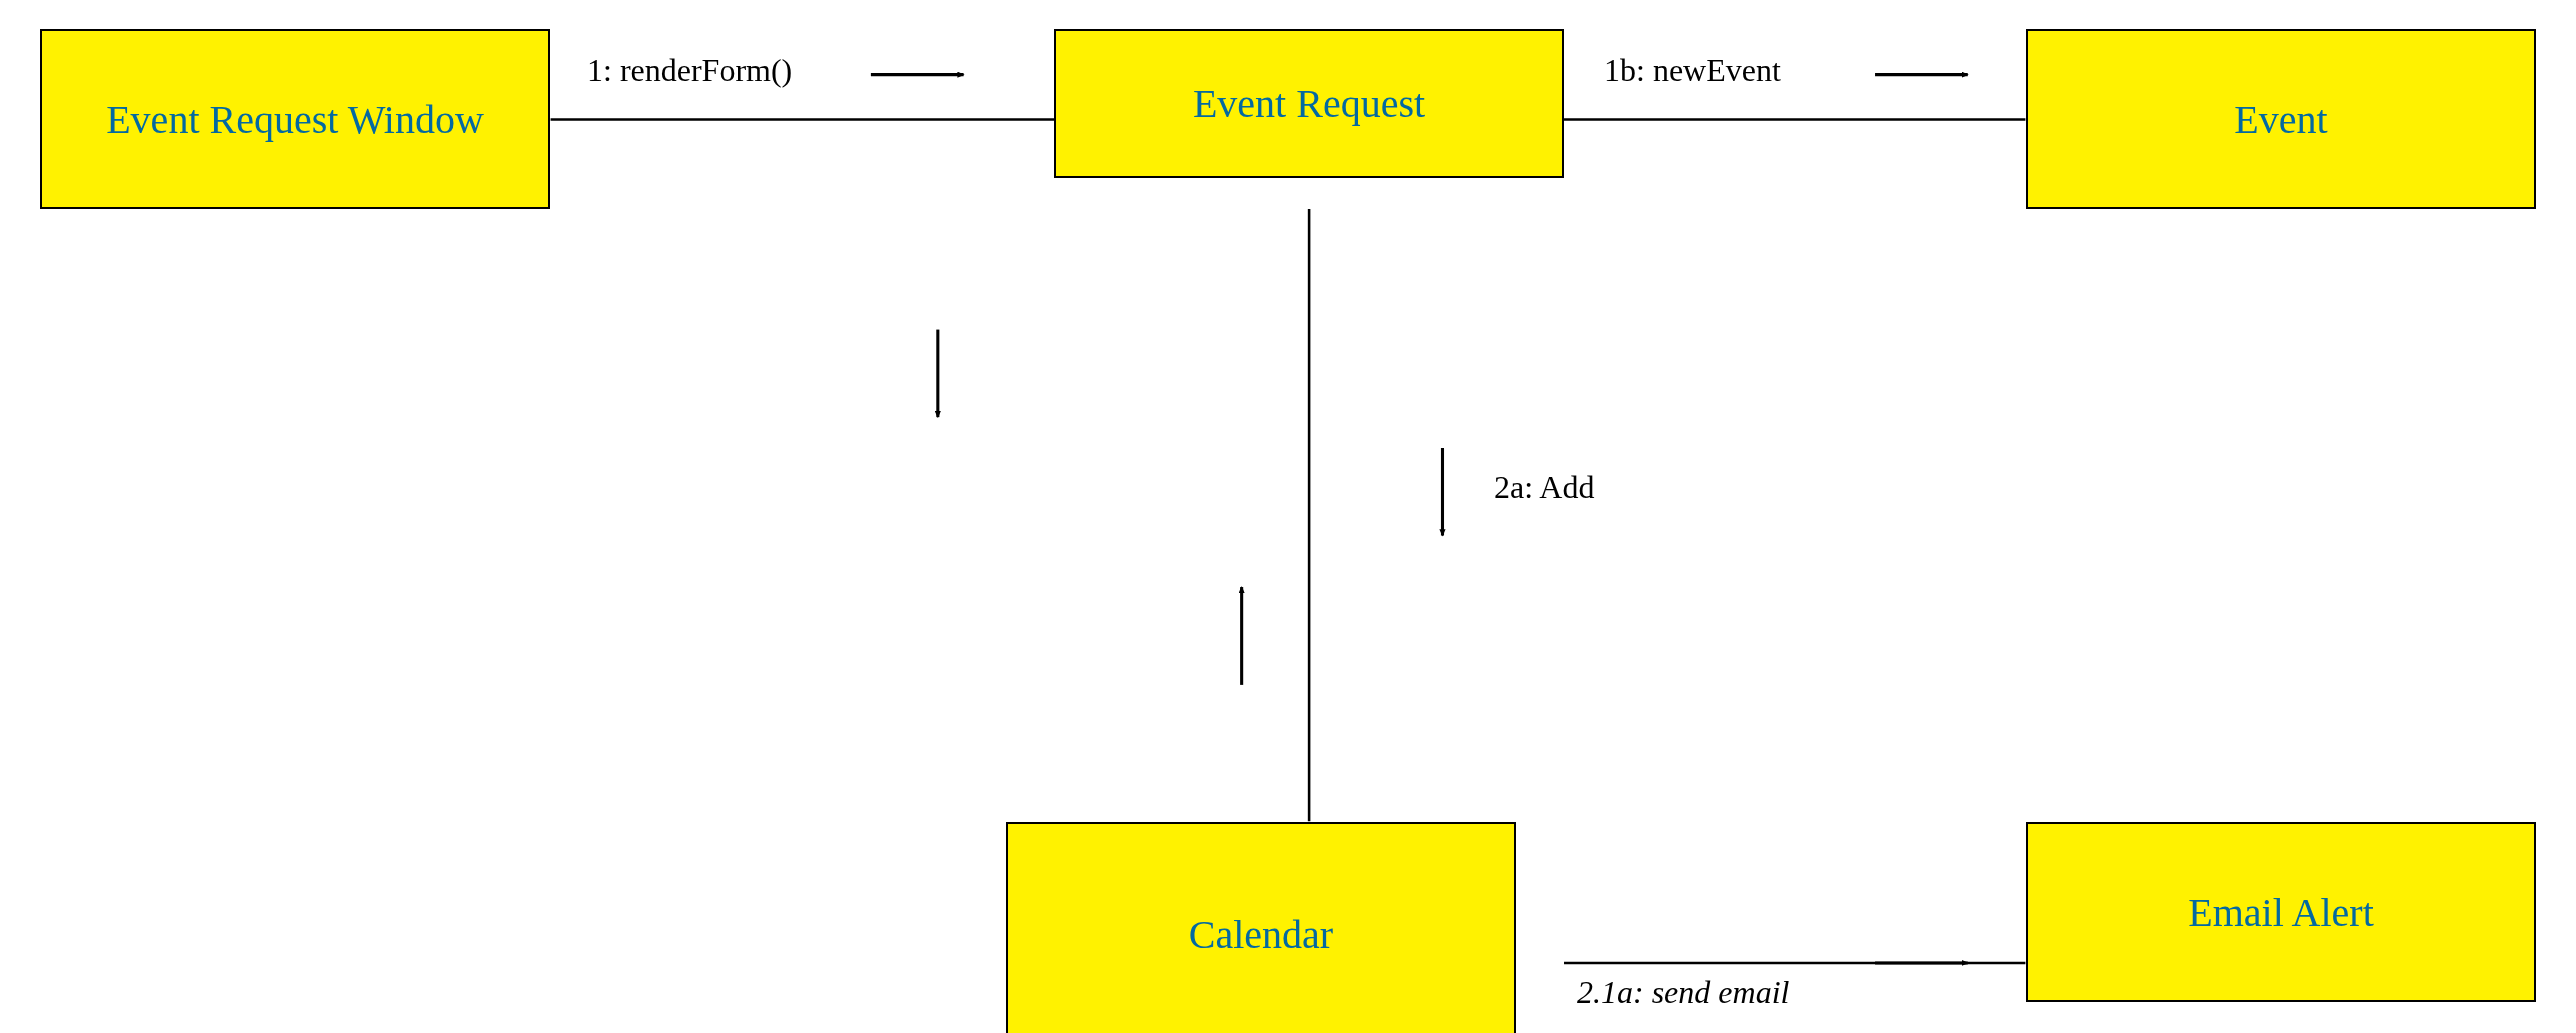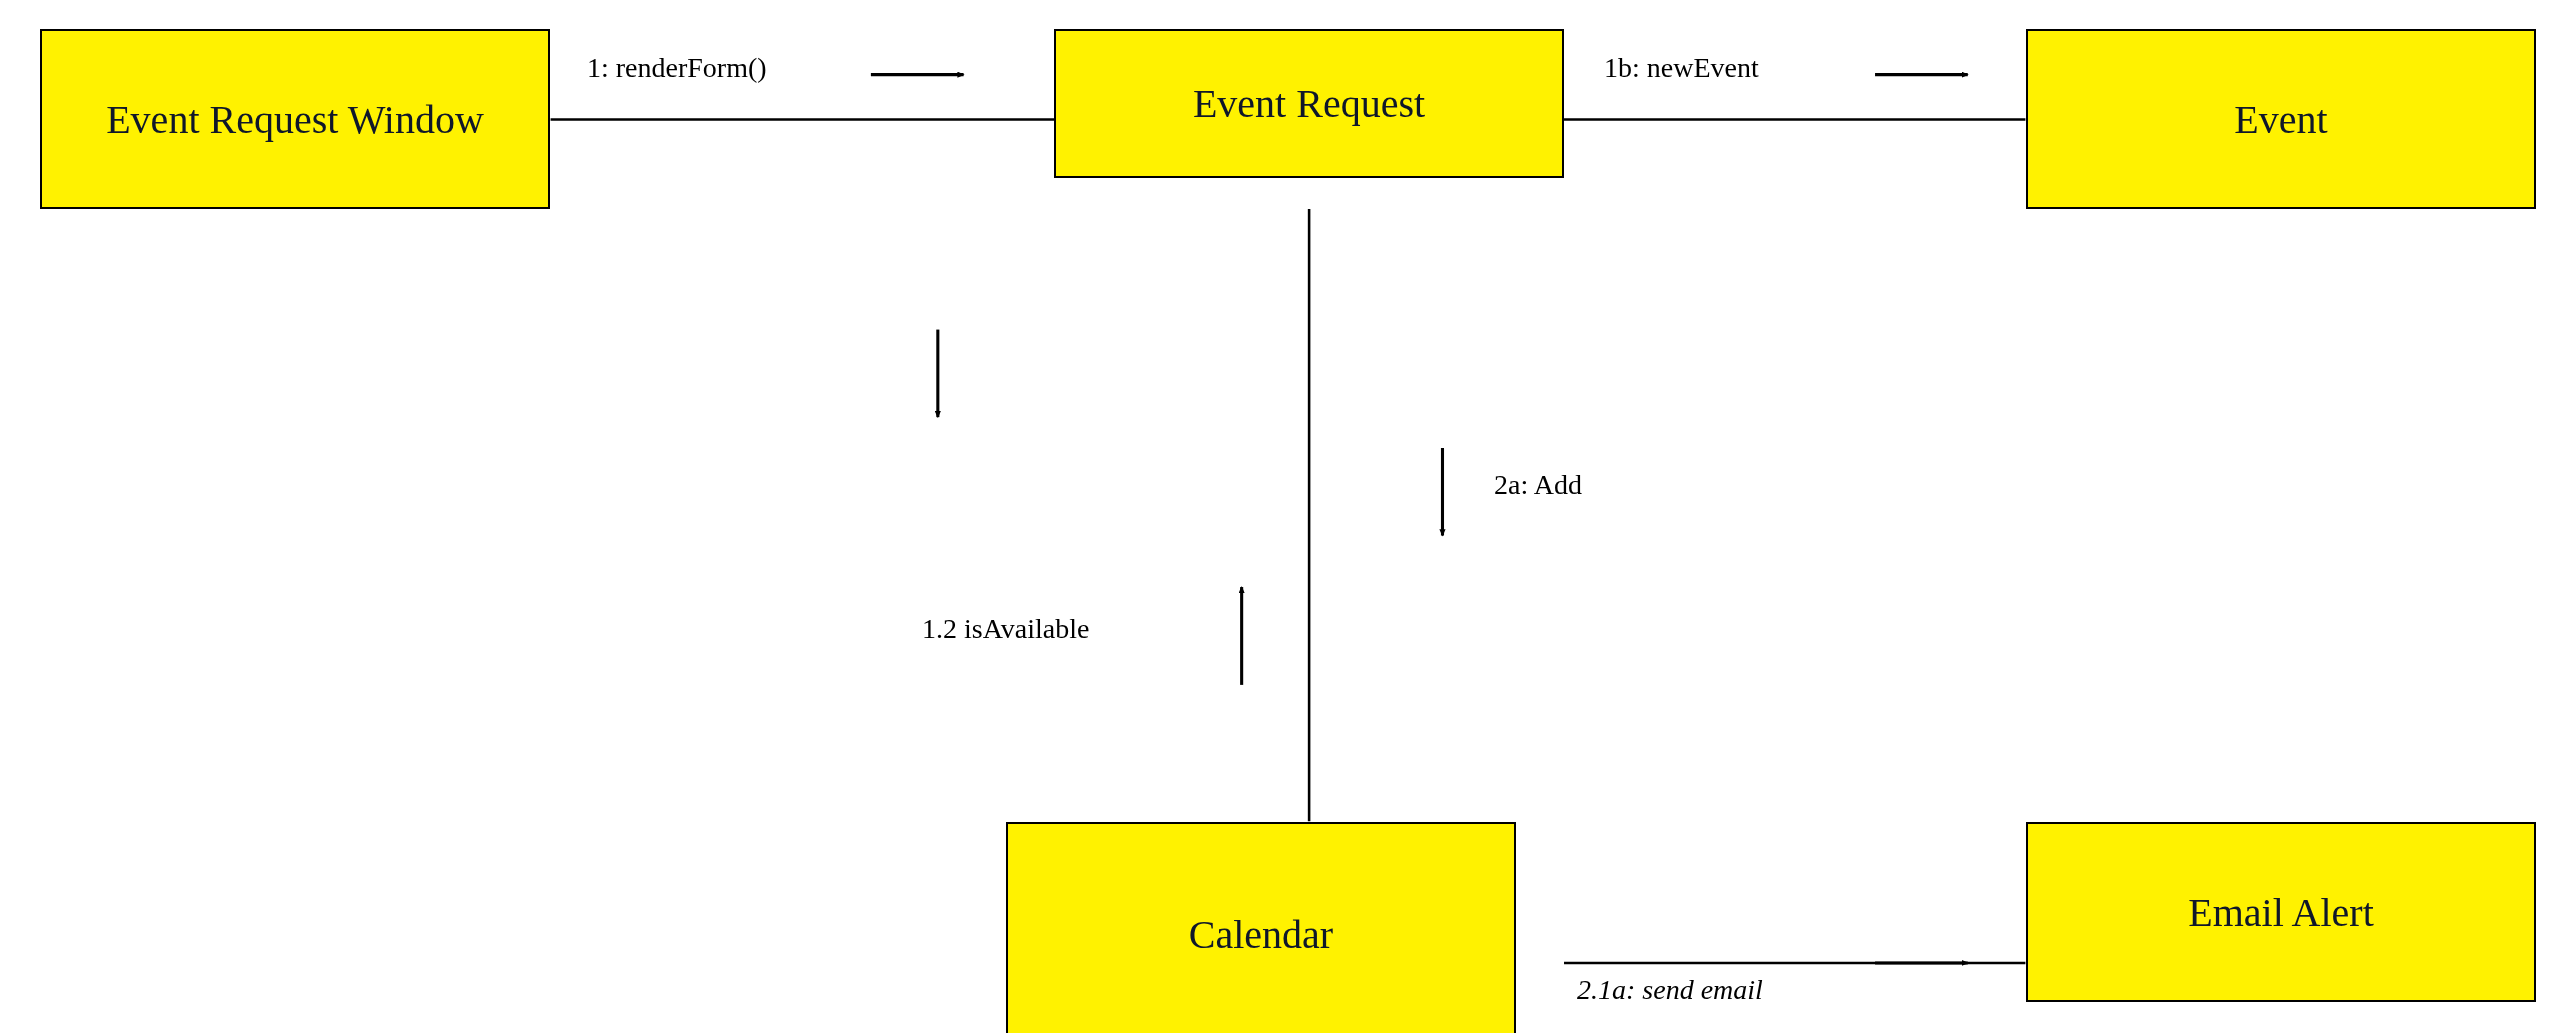--- a/index.html
+++ b/index.html
@@ -17,35 +17,35 @@
     position: absolute;
     background: #fff200;
     border: 2.1px solid #000000;
     display: flex;
     align-items: center;
     justify-content: center;
     box-sizing: border-box;
   }
   .box span {
     font-size: 40px;
-    color: #0f172a;
+    color: #0369a1;
     text-align: center;
     white-space: nowrap;
   }
   svg.overlay {
     position: absolute;
     left: 0;
     top: 0;
     width: 2576px;
     height: 1033px;
     pointer-events: none;
   }
   .label {
     position: absolute;
-    font-size: 28px;
+    font-size: 32px;
     color: #000000;
     white-space: nowrap;
   }
 </style>
 </head>
 <body>
 
 <div class="canvas">
 
   <div class="box" style="left:40px; top:29px; width:510px; height:180px;">
@@ -93,18 +93,17 @@
     <line x1="3640" y1="1870" x2="3820" y2="1870" stroke="#000000" stroke-width="6" marker-end="url(#arrowhead)"></line>
   </svg>
 
   <div class="label" style="left:587px; top:52px;">1: renderForm()</div>
 
   <div class="label" style="left:1604px; top:52px;">1b: newEvent</div>
 
 
   <div class="label" style="left:1494px; top:469px;">2a: Add</div>
 
-  <div class="label" style="left:922px; top:613px;">1.2 isAvailable</div>
 
   <div class="label" style="left:1577px; top:974px;font-style:italic;">2.1a: send email</div>
 
 </div>
 
 
 </body></html>

